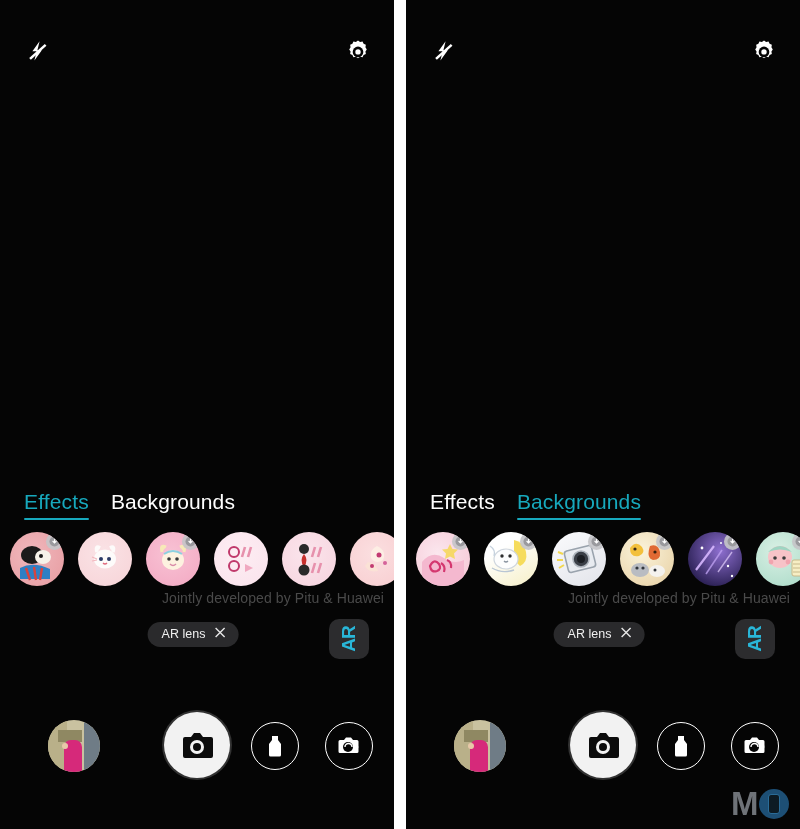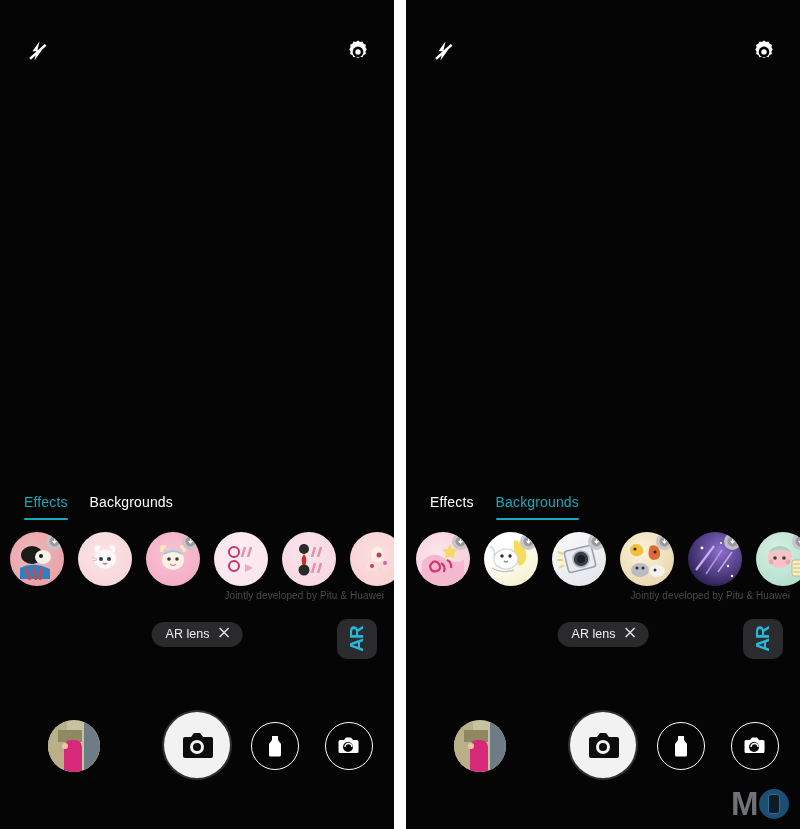--- a/index.html
+++ b/index.html
@@ -26,44 +26,44 @@
     padding:0 22px;box-sizing:border-box;
   }
   .topbar svg{display:block;}
 
   
   .viewfinder{position:absolute;top:104px;left:0;right:0;bottom:0;background:#050505;}
 
   
   .fxpanel{position:absolute;left:0;right:0;top:486px;height:125px;}
   .tabs{display:flex;align-items:flex-end;gap:22px;padding-left:24px;height:34px;}
-  .tab{position:relative;color:#ffffff;font-size:14px;line-height:18px;letter-spacing:.15px;padding-bottom:9px;cursor:default;white-space:nowrap;}
+  .tab{position:relative;color:#ffffff;font-size:21px;line-height:18px;letter-spacing:.15px;padding-bottom:9px;cursor:default;white-space:nowrap;}
   .tab.active{color:#17a9bd;}
   .tab.active::after{
     content:"";position:absolute;left:0;right:0;bottom:0;height:2.5px;background:#17a9bd;border-radius:2px;
   }
   .thumbrow{
     position:absolute;top:42px;left:0;right:0;height:62px;
     display:flex;align-items:center;gap:14px;padding-left:10px;overflow:hidden;
   }
   .thumb{
     position:relative;flex:0 0 auto;width:54px;height:54px;border-radius:50%;
     overflow:hidden;background:#f3c6cd;
   }
   .thumb .badge{
     position:absolute;top:1px;right:1px;width:17px;height:17px;border-radius:50%;
     background:rgba(196,196,200,.92);display:flex;align-items:center;justify-content:center;
   }
   .thumb .badge svg{display:block;}
   .attrib{
-    position:absolute;right:10px;top:104px;color:#4a4a4a;font-size:10px;letter-spacing:.1px;white-space:nowrap;
-  }
-
-  
-  .arrow-row{position:absolute;left:0;right:0;top:622px;height:44px;}
+    position:absolute;right:10px;top:104px;color:#4a4a4a;font-size:14px;letter-spacing:.1px;white-space:nowrap;
+  }
+
+  
+  .arrow-row{position:absolute;left:0;right:8px;top:622px;height:44px;}
   .arlens{
     position:absolute;left:50%;transform:translateX(-50%);
     display:inline-flex;align-items:center;gap:9px;
     background:#2a2a2c;border-radius:16px;padding:5px 13px 6px 14px;
     color:#efefef;font-size:12.5px;line-height:14px;white-space:nowrap;
   }
   .arlens .x{display:block;}
   .arbtn{
     position:absolute;right:17px;top:-3px;width:40px;height:40px;border-radius:10px;
     background:#2c2c2e;display:flex;align-items:center;justify-content:center;

